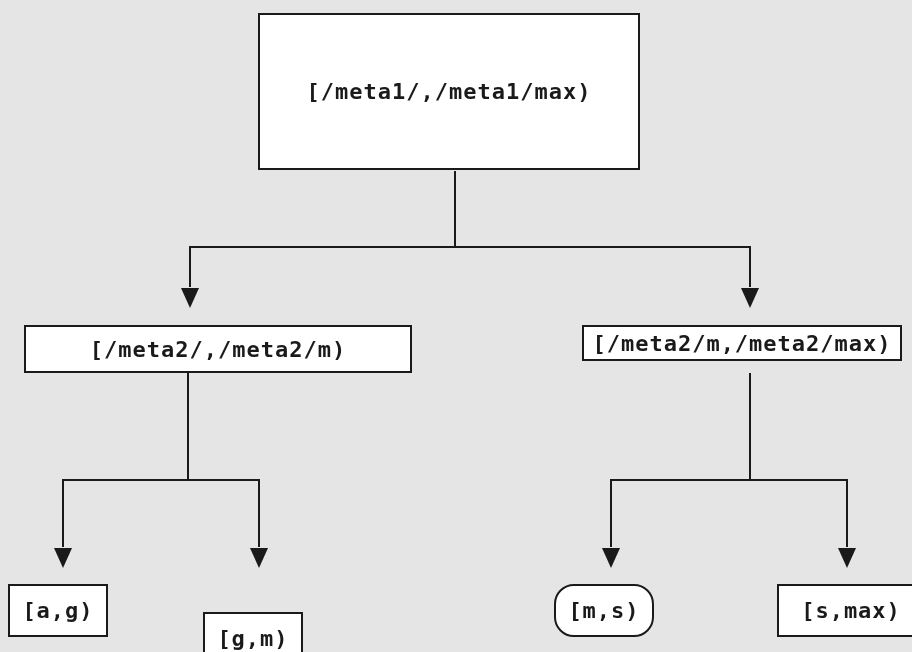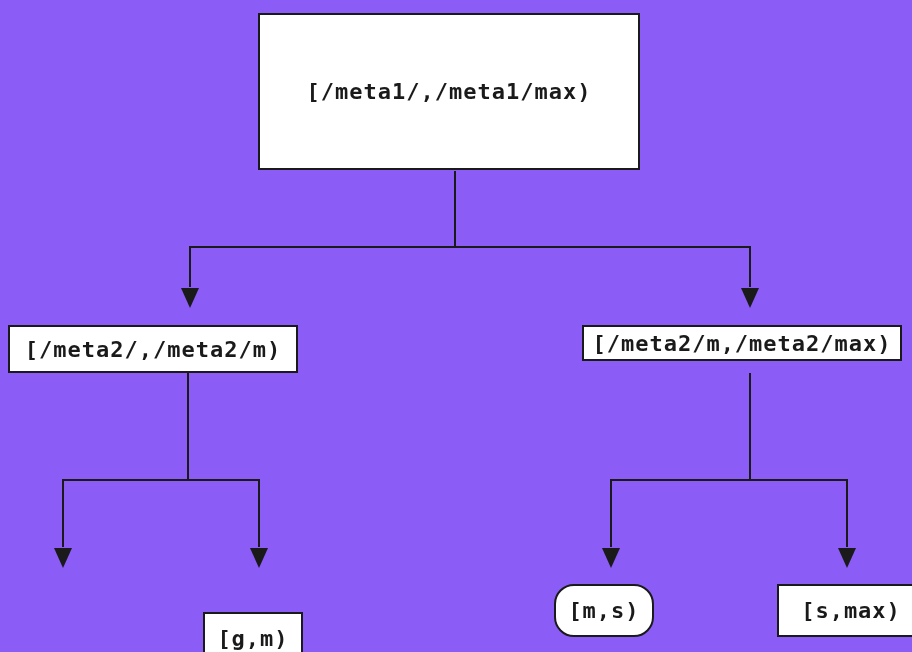--- a/index.html
+++ b/index.html
@@ -4,21 +4,21 @@
 <style>
   html, body {
     margin: 0;
     padding: 0;
     background: #ffffff;
   }
   .canvas {
     position: relative;
     width: 912px;
     height: 652px;
-    background: #8b5cf6;
+    background: #e5e5e5;
     font-family: "DejaVu Sans Mono", "Liberation Mono", monospace;
     overflow: hidden;
   }
   .edges-svg {
     position: absolute;
     left: 0;
     top: 0;
     width: 912px;
     height: 652px;
     z-index: 1;
@@ -32,21 +32,21 @@
     align-items: center;
     justify-content: center;
     color: #1a1a1a;
     font-size: 22px;
     font-weight: bold;
     letter-spacing: 1px;
     white-space: nowrap;
     z-index: 2;
   }
   .node-root        { left: 258px; top: 13px;  width: 382px; height: 157px; }
-  .node-level2-left { left: 8px;  top: 325px; width: 290px; height: 48px; }
+  .node-level2-left { left: 24px;  top: 325px; width: 388px; height: 48px; }
   .node-level2-right{ left: 582px; top: 325px; width: 320px; height: 36px; text-align: center; }
   .node-leaf-ag     { left: 8px;   top: 584px; width: 100px; height: 53px; }
   .node-leaf-gm     { left: 203px; top: 612px; width: 100px; height: 53px; }
   .node-leaf-ms     { left: 554px; top: 584px; width: 100px; height: 53px; border-radius: 20px; }
   .node-leaf-smax   { left: 777px; top: 584px; width: 148px; height: 53px; }
   .edge-line {
     stroke: #1a1a1a;
     stroke-width: 2;
     fill: none;
   }
@@ -95,20 +95,23 @@
   </div>
 
   <div class="node node-level2-left">
     <span>[/meta2/,/meta2/m)</span>
   </div>
 
   <div class="node node-level2-right">
     <span>[/meta2/m,/meta2/max)</span>
   </div>
 
+  <div class="node node-leaf-ag">
+    <span>[a,g)</span>
+  </div>
 
   <div class="node node-leaf-gm">
     <span>[g,m)</span>
   </div>
 
   <div class="node node-leaf-ms">
     <span>[m,s)</span>
   </div>
 
   <div class="node node-leaf-smax">

